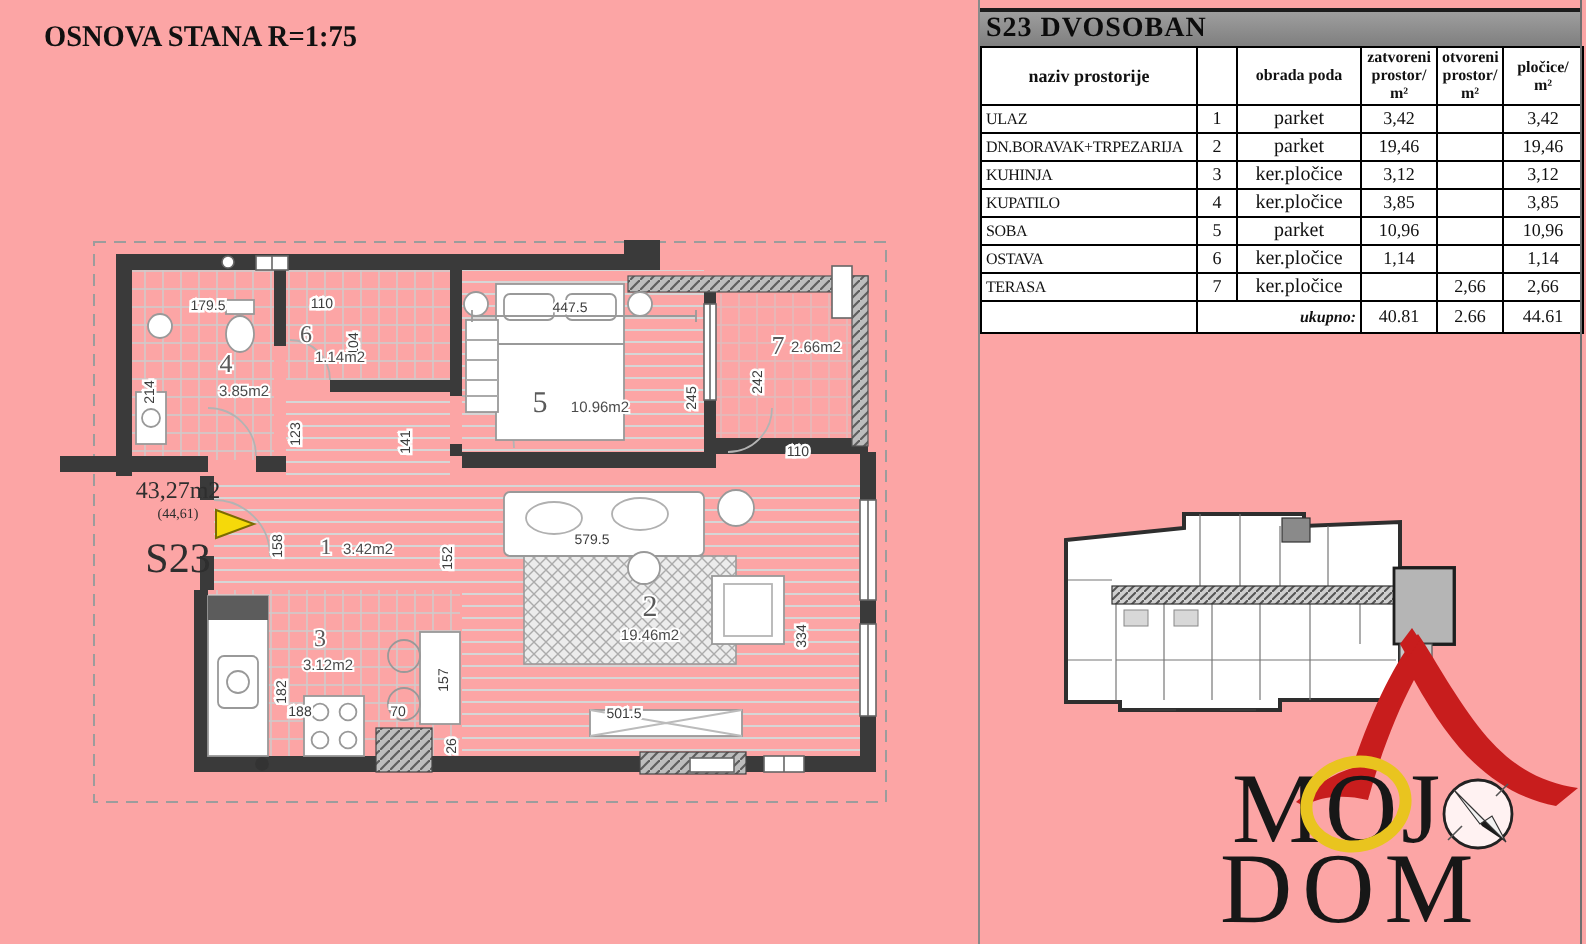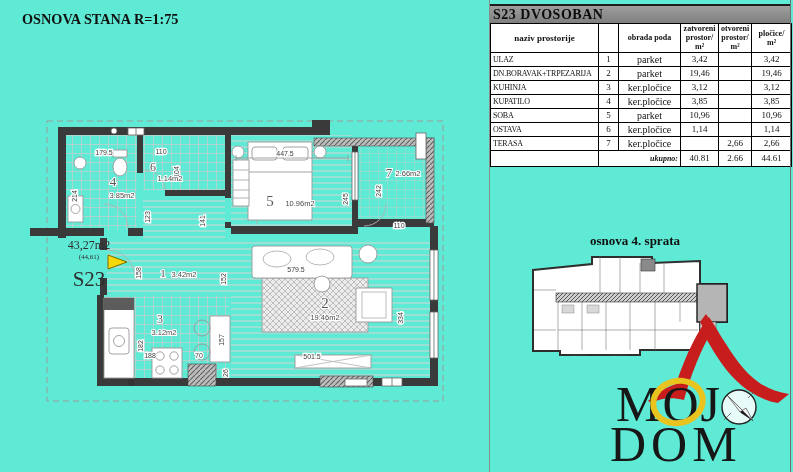--- a/index.html
+++ b/index.html
@@ -1,16 +1,16 @@
 <!DOCTYPE html>
 <html><head>
 <meta charset="utf-8">
 <style>
   html,body{margin:0;padding:0;background:#ffffff;}
-  .page{position:relative;width:793px;height:472px;background:#5eead4;overflow:hidden;
+  .page{position:relative;width:793px;height:472px;background:#fca5a5;overflow:hidden;
         font-family:"Liberation Serif",serif;color:#111;}
   .vdivider{position:absolute;top:0;width:1px;height:472px;background:#8a8a8a;}
   .plan-title{position:absolute;left:22px;top:11px;font-size:15px;font-weight:bold;
         letter-spacing:0px;transform:scaleX(.95);transform-origin:left;white-space:nowrap;}
   
   .panel-header{position:absolute;left:490px;top:4px;width:298px;height:17px;
         background:linear-gradient(#9e9e9e,#7f7f7f);border-top:2px solid #1c1c1c;
         font-weight:bold;font-size:14px;line-height:17px;padding-left:3px;color:#0c0c0c;
         letter-spacing:.5px;transform-origin:left;}
   table.rooms{position:absolute;left:490px;top:23px;width:301px;border-collapse:collapse;
@@ -305,21 +305,20 @@
     <tr class="tot">
       <td></td>
       <td class="tot-label" colspan="2">ukupno:</td>
       <td>40.81</td>
       <td>2.66</td>
       <td>44.61</td>
     </tr>
   </tbody>
     </table>
 
-  <div class="floor-title">osnova 4. sprata</div>
 
   <svg width="215" height="112" viewBox="525 250 215 112" style="position:absolute;left:525px;top:250px;">
     <defs>
       <pattern id="minihatch" width="4" height="4" patternUnits="userSpaceOnUse">
         <rect width="4" height="4" fill="#cfcfcf"></rect>
         <path d="M0 4 L4 0" stroke="#555" stroke-width="1"></path>
       </pattern>
     </defs>
     <path d="M533,270 L592,264 L592,257 L652,257 L652,263 L700,261 L700,284 L727,284 L727,322 L700,322 L700,350 L640,350 L640,355 L560,355 L560,351 L533,351 Z" fill="#ffffff" stroke="#2e2e2e" stroke-width="2"></path>
     <g stroke="#777" stroke-width=".6" fill="none">

